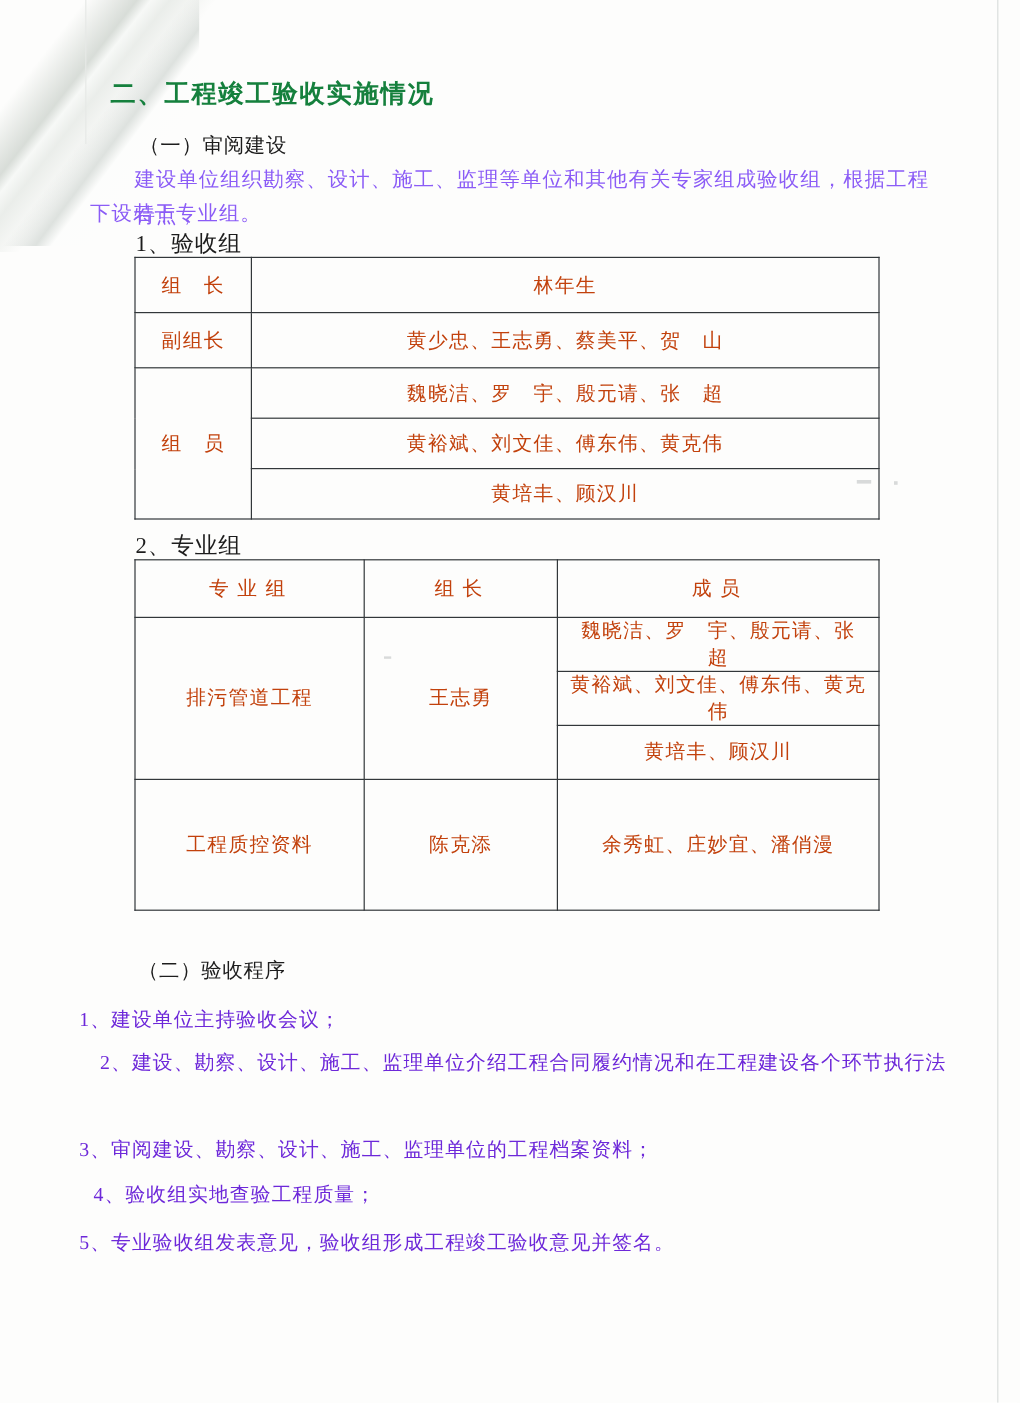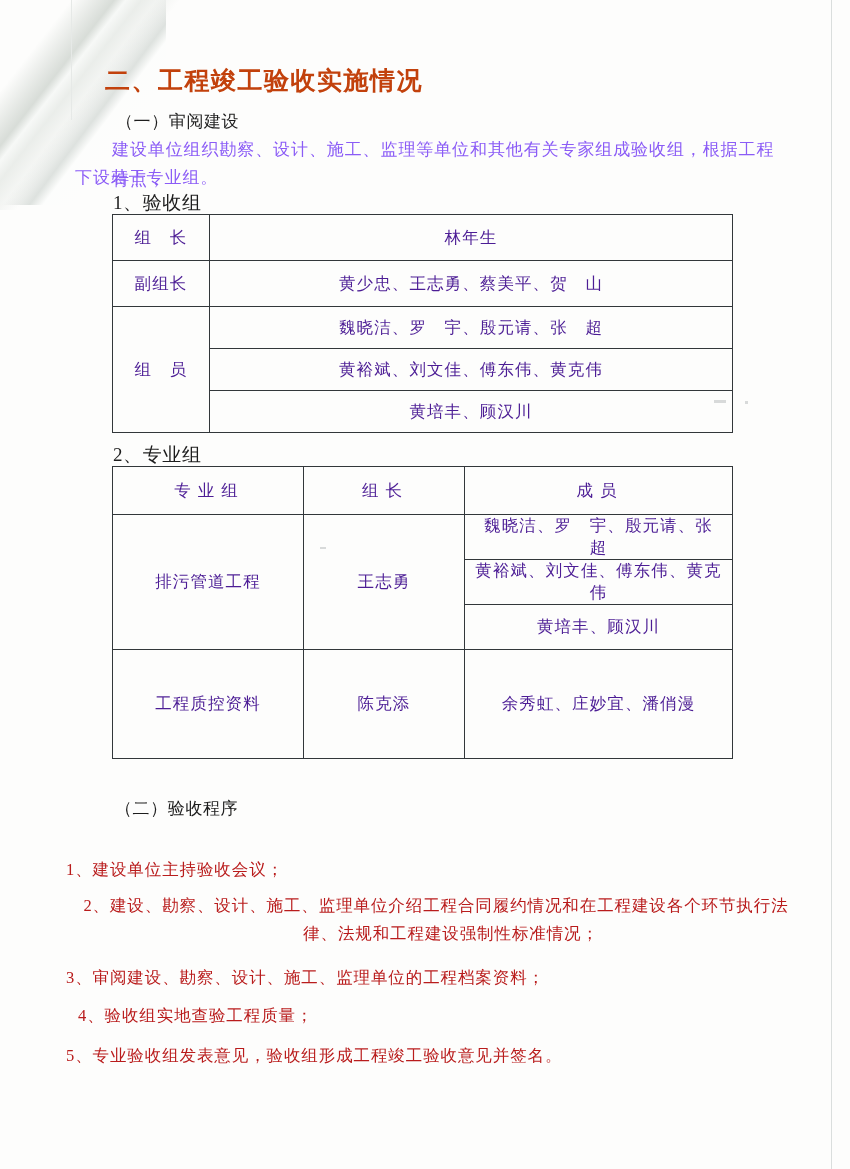--- a/index.html
+++ b/index.html
@@ -73,26 +73,25 @@
 
   
   #content {
     position: relative;
     padding: 0;
   }
   .h2 {
     position: absolute;
     left: 92px;
     top: 64px;
-    font-size: 25px;
+    font-size: 21px;
     font-weight: bold;
     letter-spacing: 1.5px;
     font-family: "Liberation Sans", "DejaVu Sans", sans-serif;
-    color: #c2410c;
-    margin-left: 13px;
+    color: #15803d;
   }
   .subhead {
     position: absolute;
     font-size: 17px;
     letter-spacing: 0.6px;
     color: #1d1d1d;
   }
   .para {
     position: absolute;
     font-size: 17px;
@@ -106,21 +105,21 @@
     letter-spacing: 0.6px;
     color: #1d1d1d;
   }
 
   
   table.doc-table {
     position: absolute;
     border-collapse: collapse;
     table-layout: fixed;
     font-size: 16.5px;
-    color: #4c1d95;
+    color: #c2410c;
     padding-left: 12px;
   }
   table.doc-table td {
     border: 1px solid #32373a;
     text-align: center;
     vertical-align: middle;
     letter-spacing: 1.1px;
     padding: 0 4px;
   }
 
@@ -131,22 +130,21 @@
   #table-specialty-group td.col-specialty { width: 179px; }
   #table-specialty-group td.col-leader  { width: 149px; }
   #table-specialty-group td.hdr { letter-spacing: 7px; padding-left: 7px; margin-left: 24px; }
 
   
   .listitem {
     position: absolute;
     font-size: 16.5px;
     line-height: 28px;
     letter-spacing: 0.9px;
-    color: #b91c1c;
-    margin-top: 20px;
+    color: #6d28d9;
   }
   .listitem .cont { display: block; padding-left: 30px; }
 
   
   .speck {
     position: absolute;
     background: #b9bdbd;
     opacity: .55;
     pointer-events: none;
   }
@@ -230,21 +228,20 @@
   </table>
 
   <div class="subhead" style="left:115px; top:797px;">（二）验收程序</div>
 
   <div class="listitem" style="left:66px; top:836px; width:730px;">
     <span>1、</span><span>建设单位主持验收会议；</span>
   </div>
 
   <div class="listitem" style="left:66px; top:872px; width:740px;text-align:center;">
     <span>2、</span><span>建设、勘察、设计、施工、监理单位介绍工程合同履约情况和在工程建设各个环节执行法</span>
-    <span class="cont">律、法规和工程建设强制性标准情况；</span>
   </div>
 
   <div class="listitem" style="left:66px; top:944px; width:730px;">
     <span>3、</span><span>审阅建设、勘察、设计、施工、监理单位的工程档案资料；</span>
   </div>
 
   <div class="listitem" style="left:78px; top:982px; width:730px;">
     <span>4、</span><span>验收组实地查验工程质量；</span>
   </div>
 

